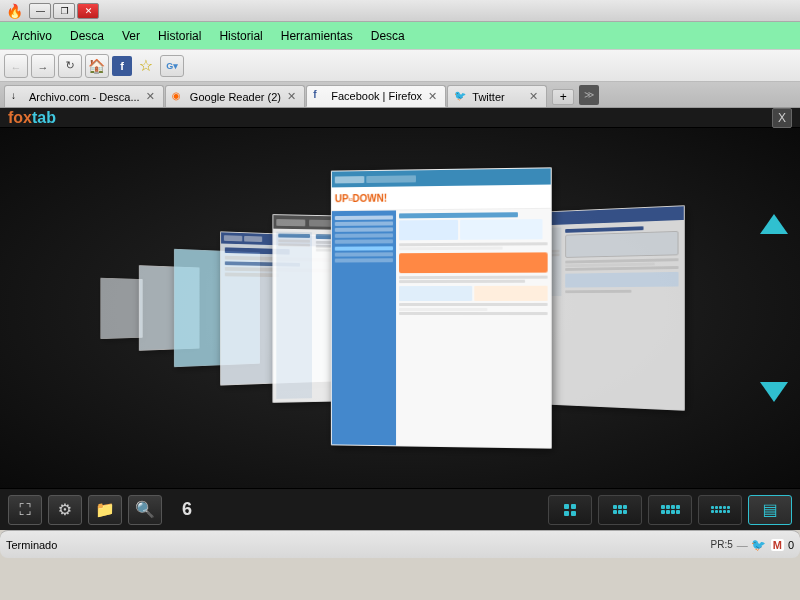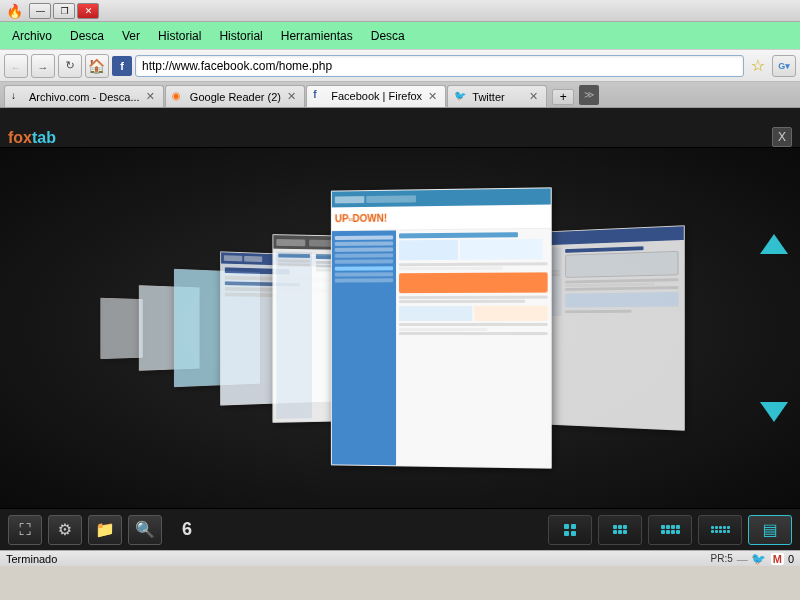--- a/index.html
+++ b/index.html
@@ -126,23 +126,23 @@
     .tab-new-btn {
       width: 22px; height: 16px; margin-bottom: 2px;
       background: linear-gradient(to bottom, #e0e0e0, #d0d0d0);
       border: 1px solid #aaa; border-radius: 2px;
       display: flex; align-items: center; justify-content: center;
       cursor: pointer; font-size: 12px; margin-left: 4px;
     }
 
     
     #foxtab-bar {
-      height: 40px;
+      height: 20px;
       background: #1a1a1a;
-      display: flex; align-items: flex-end;
+      display: flex; align-items: center;
       padding: 0 8px;
       border-bottom: 1px solid #000;
     }
     #foxtab-logo {
       display: flex; align-items: center; gap: 0;
       font-size: 16px; font-weight: bold;
     }
     .fox-text { color: #e07030; }
     .tab-text { color: #40c8e0; }
     .foxtab-close {
@@ -241,28 +241,29 @@
       border: 1px solid #444;
       border-radius: 3px;
       display: flex; align-items: center; justify-content: center;
       cursor: pointer; gap: 2px;
     }
     .grid-dot { width: 5px; height: 5px; background: #30c0d0; border-radius: 1px; }
     .grid-dot-sm { width: 4px; height: 4px; background: #30c0d0; border-radius: 1px; }
 
     
     #statusbar {
-      height: 16px;
+      height: 28px;
       background: linear-gradient(to bottom, #e8e8e8, #d8d8d8);
       border-top: 1px solid #aaa;
       display: flex;
       align-items: center;
       padding: 0 6px;
       font-size: 11px;
       gap: 8px;
+      border-radius: 8px;
     }
     .status-text { flex: 1; }
     .status-right { display: flex; align-items: center; gap: 4px; margin-left: auto; }
     .pr-badge { font-size: 10px; color: #333; }
 
     
     .page-mock {
       width: 100%; height: 100%;
       overflow: hidden;
       font-size: 6px;
@@ -309,21 +310,20 @@
   <div class="nav-btn">
       <span>→</span>
     </div>
   <div class="nav-btn">
       <span>↻</span>
     </div>
   <div class="nav-btn">
     <span style="font-size:14px;">🏠</span>
   </div>
   <div style="width:20px;height:20px;background:#3a5a9a;border-radius:2px;display:flex;align-items:center;justify-content:center;color:#fff;font-weight:bold;font-size:11px;">f</div>
-  <input id="url-bar" value="http://www.facebook.com/home.php" type="text" readonly="" style="">
   <div class="star-btn">
       <span style="color:#c8a800;font-size:16px;">☆</span>
     </div>
   <div style="width:24px;height:22px;background:linear-gradient(to bottom,#f0f0f0,#ddd);border:1px solid #aaa;border-radius:3px;display:flex;align-items:center;justify-content:center;font-size:9px;font-weight:bold;color:#4488cc;cursor:pointer;">G▾</div>
 </div>
 
 <div id="tabbar">
   <div class="tab">
     <span class="tab-favicon">↓</span>
     <span class="tab-label">Archivo.com - Desca...</span>

